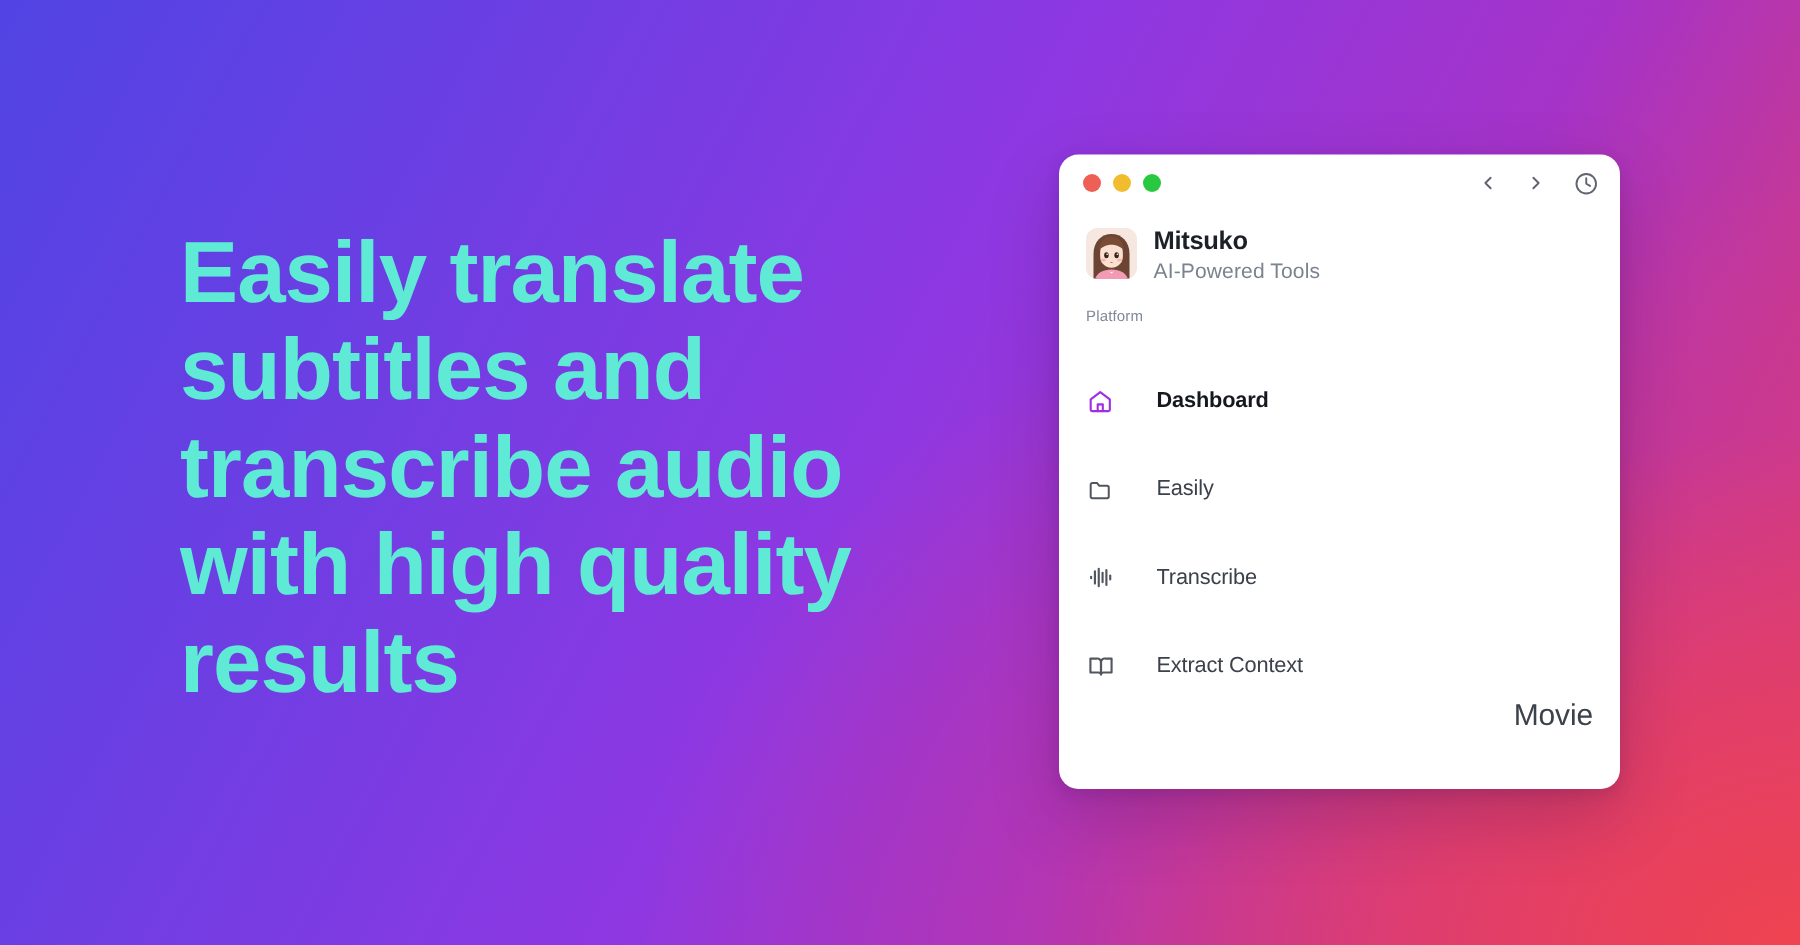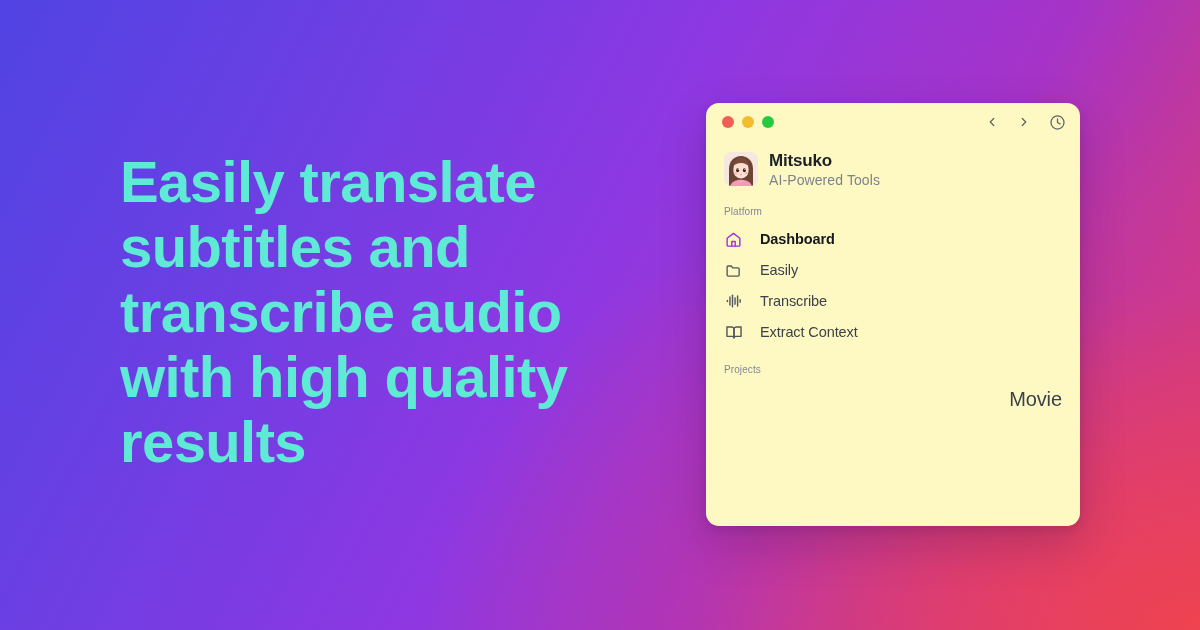--- a/index.html
+++ b/index.html
@@ -40,21 +40,21 @@
     text-rendering: optimizeLegibility;
   }
 
   
   .window {
     position: absolute;
     left: 706px;
     top: 103px;
     width: 374px;
     height: 423px;
-    background: #fef9c3;
+    background: #ffffff;
     border-radius: 13px;
     box-shadow: 0 18px 46px rgba(40, 10, 70, 0.22),
                 0 3px 10px rgba(40, 10, 70, 0.12);
     overflow: hidden;
   }
 
   
   .titlebar {
     height: 38px;
     display: flex;
@@ -114,24 +114,25 @@
     font-size: 10px;
     color: #82889a;
     padding: 0 6px 7px 6px;
     letter-spacing: 0.1px;
   }
   .section-label.spaced { padding-top: 16px; }
 
   .nav-item {
     display: flex;
     align-items: center;
-    gap: 17px;
+    gap: 28px;
     padding: 6px 6px;
     border-radius: 7px;
     cursor: default;
+    margin-top: 28px;
   }
   .nav-item .ico {
     width: 19px; height: 19px;
     flex: none;
     color: #52565f;
     display: flex;
     align-items: center;
     justify-content: center;
   }
   .nav-item .ico svg { display: block; }
@@ -262,18 +263,17 @@
     <div class="nav-item">
       <span class="ico">
         <svg width="18" height="18" viewBox="0 0 24 24" fill="none" stroke="currentColor" stroke-width="1.9" stroke-linecap="round" stroke-linejoin="round">
             <path d="M2.6 5.4h5.6a3.2 3.2 0 0 1 3.8 3.2v11a2.4 2.4 0 0 0-2.4-1.8H2.6z"></path>
             <path d="M21.4 5.4h-5.6a3.2 3.2 0 0 0-3.8 3.2v11a2.4 2.4 0 0 1 2.4-1.8h7z"></path>
           </svg>
       </span>
       <span class="lbl">Extract Context</span>
     </div>
 
-    <div class="section-label spaced">Projects</div>
 
     <div class="project-item">Movie</div>
 
   </div>
 </div>
 
 </body></html>

